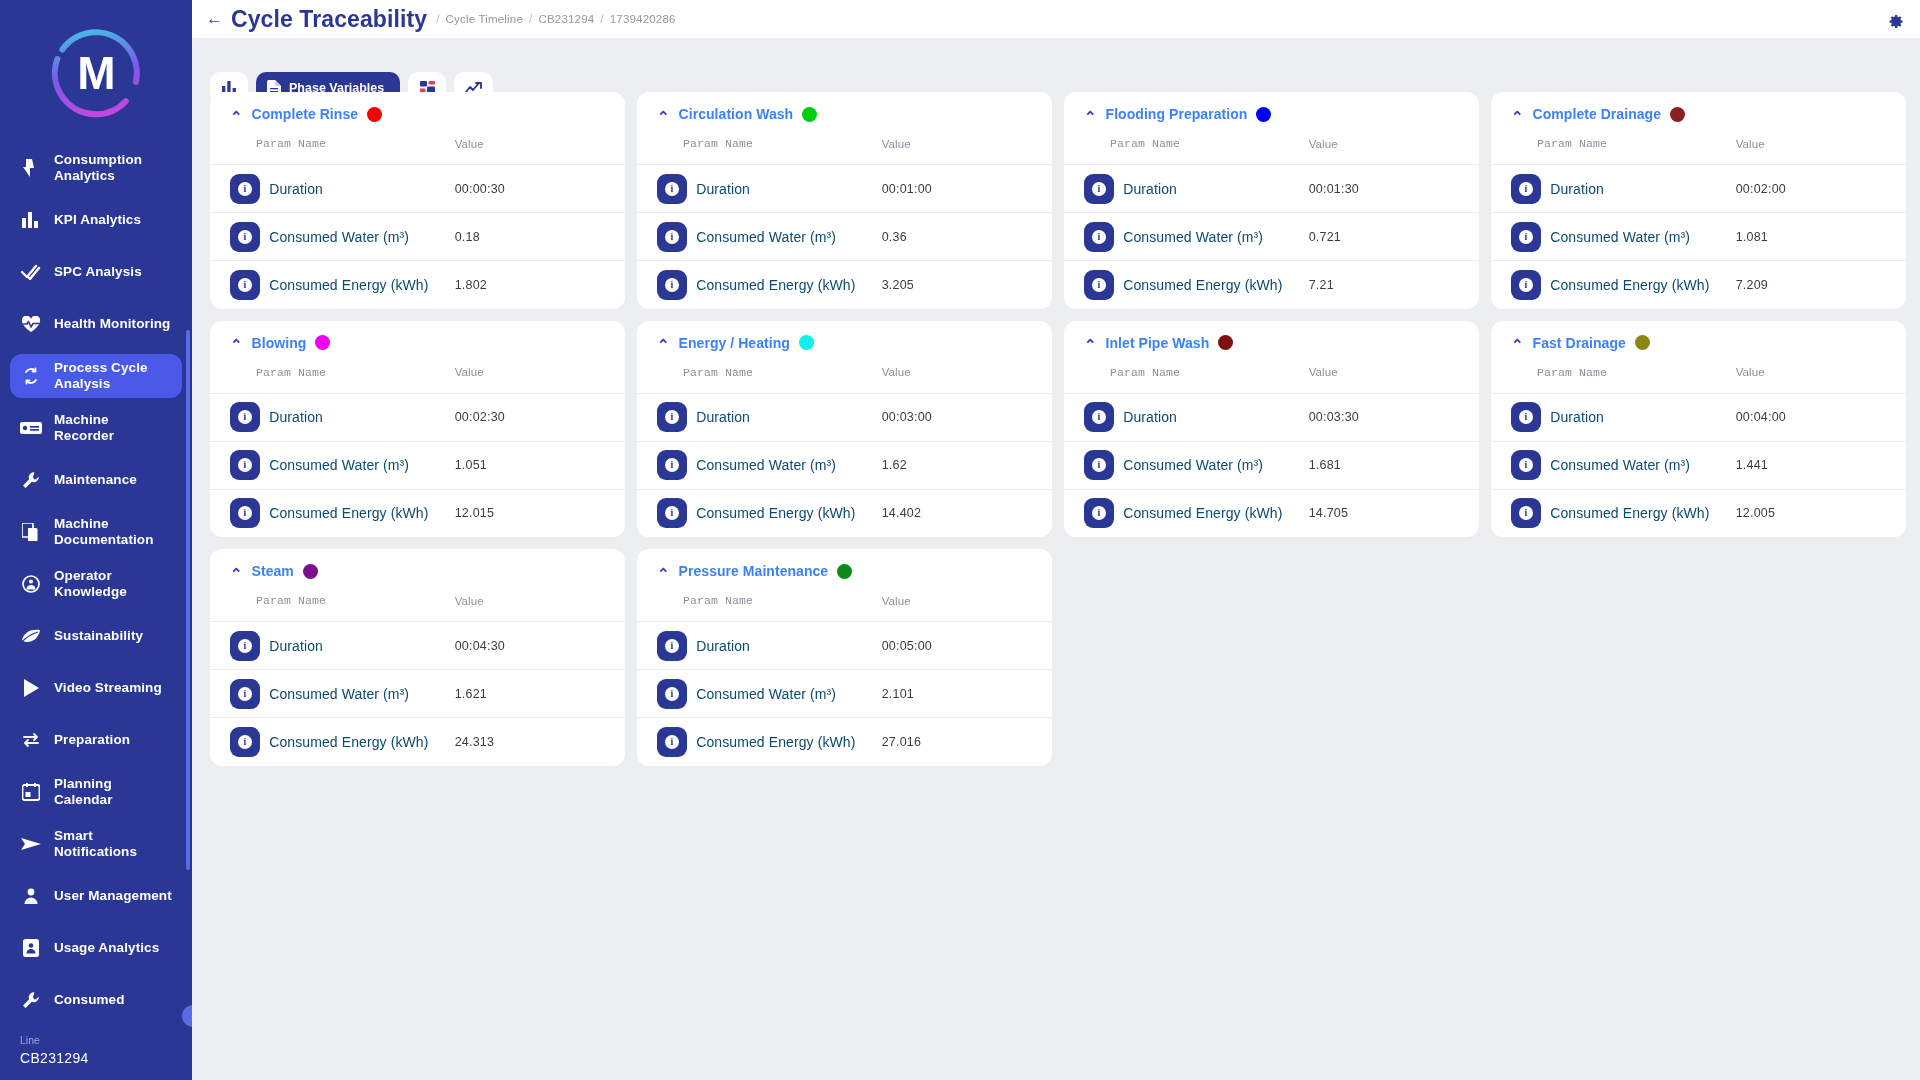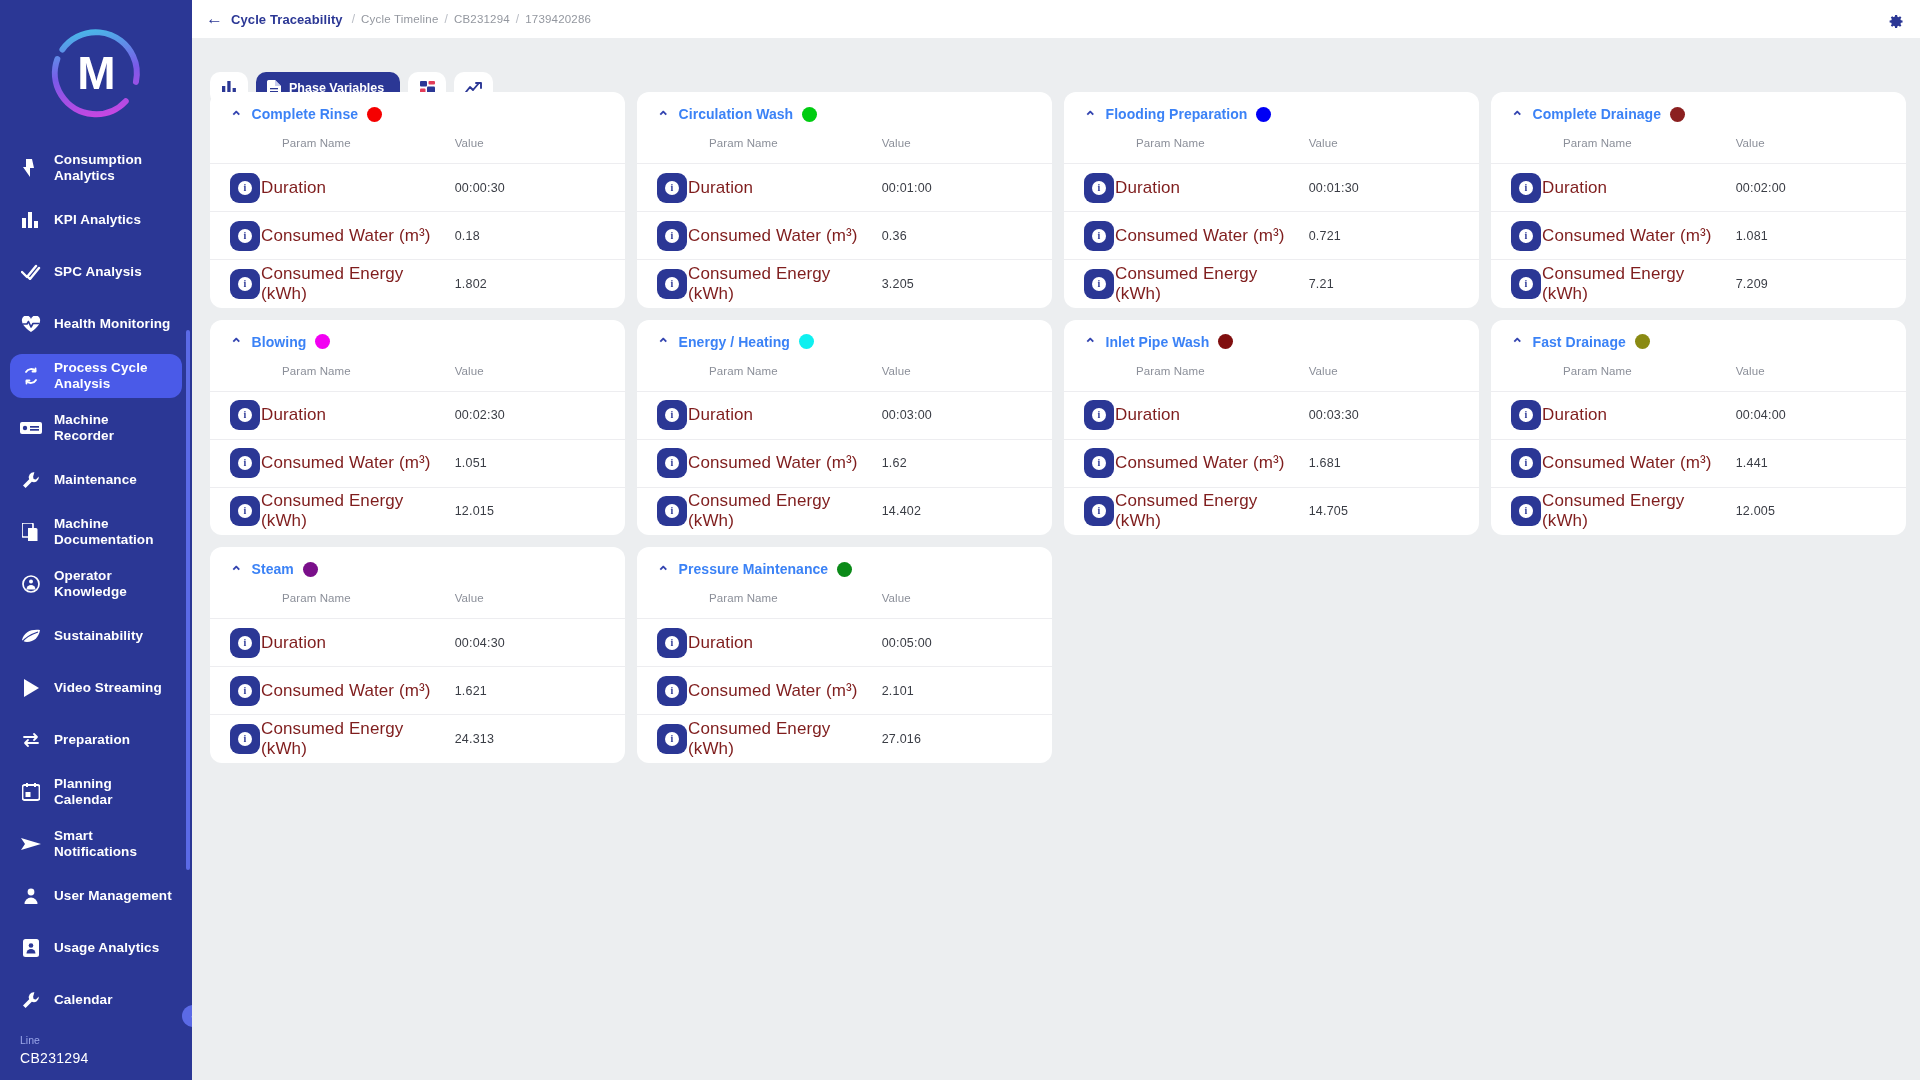--- a/index.html
+++ b/index.html
@@ -63,21 +63,21 @@
   }
 
   
   .main { flex:1; height:1080px; display:flex; flex-direction:column; background:#eceef0; }
 
   .topbar {
     height: 38px; background:#ffffff;
     display:flex; align-items:center; padding: 0 16px 0 14px;
   }
   .back-arrow { color:#2b3795; font-size:17px; margin-right:8px; cursor:pointer; display:flex; }
-  .page-title { color:#2b3795; font-size:13px; font-weight:700; letter-spacing:0.1px; }
+  .page-title { color:#2b3795; font-size:23px; font-weight:700; letter-spacing:0.1px; }
   .crumbs { display:flex; align-items:center; margin-left:9px; gap:6px; }
   .crumb-sep { color:#b8bcc4; font-size:12px; }
   .crumb { color:#93979f; font-size:11.5px; letter-spacing:0.2px; }
   .topbar-spacer { flex:1; }
   .gear { color:#2b3795; cursor:pointer; display:flex; }
 
   .toolbar { height:44px; display:flex; align-items:center; gap:8px; padding: 8px 0 0 18px; }
   .tool-btn {
     height:32px; min-width:38px; border-radius:10px; background:#ffffff;
     display:flex; align-items:center; justify-content:center; gap:8px;
@@ -103,27 +103,27 @@
   .card-head { display:flex; align-items:center; gap:9px; padding: 14px 0 13px 20px; }
   .chev { color:#3344b0; font-size:12px; line-height:1; cursor:pointer; }
   .card-title { color:#3b82f6; font-size:14px; font-weight:700; letter-spacing:0.05px; }
   .dot { width:15px; height:15px; border-radius:50%; }
 
   .tbl { width:100%; border-collapse:collapse; }
   .tbl th {
     text-align:left; color:#8b8f99; font-size:11.5px; font-weight:400;
     padding: 2px 0 14px 0; letter-spacing:0.1px;
   }
-  .tbl th.c-name { padding-left:72px; width:58%; }
+  .tbl th.c-name { padding-left:46px; width:58%;font-family:Liberation Mono, monospace; }
   .tbl th.c-val  { padding-left:4px;margin-top:28px; }
   .tbl td {
     border-top:1px solid #ededf0; padding: 0; height:48px; vertical-align:middle;
   }
   .tbl td.c-icon { width:52px; padding-left:20px; }
-  .tbl td.c-name { color:#7f1d1d; font-size:17px; letter-spacing:0.1px; }
+  .tbl td.c-name { color:#0c4a6e; font-size:14px; letter-spacing:0.1px; }
   .tbl td.c-val  { color:#3a3d45; font-size:12.5px; padding-left:4px; letter-spacing:0.2px; }
 
   .info-ico {
     width:30px; height:30px; border-radius:9px; background:#2b3795;
     display:flex; align-items:center; justify-content:center;
   }
   .info-ico .inner {
     width:14px; height:14px; border-radius:50%; background:#ffffff;
     color:#2b3795; font-size:10px; font-weight:700; line-height:14px;
     text-align:center; font-family:"Liberation Serif", serif;
@@ -318,21 +318,21 @@
           </span>
         <span class="nav-label">Usage Analytics</span>
       </div>
 
       <div class="nav-item">
         <span class="ico">
             <svg width="18" height="18" viewBox="0 0 18 18">
               <path d="M12.4 1.2a5 5 0 00-5.2 7L1 14.4 3.6 17l6.2-6.2a5 5 0 007-5.2l-2.9 2.9-2.3-.5-.5-2.3z" fill="#fff"></path>
             </svg>
           </span>
-        <span class="nav-label">Calendar</span>
+        <span class="nav-label">Consumed</span>
       </div>
 
     </nav>
 
     <div class="sidebar-footer">
       <div class="lbl">Line</div>
       <div class="val">CB231294</div>
     </div>
 
     <div class="scroll-thumb"></div>

